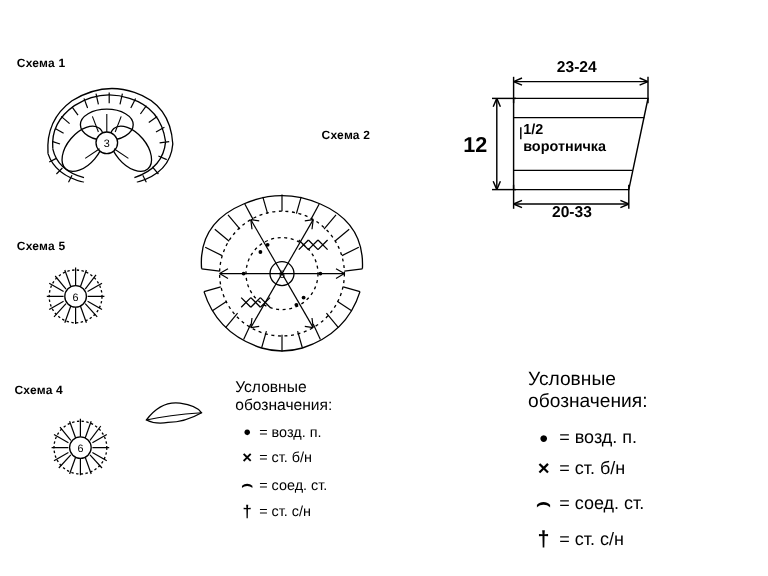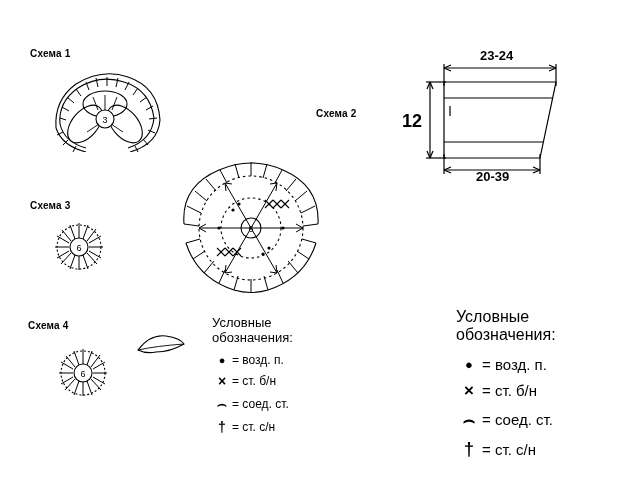--- a/index.html
+++ b/index.html
@@ -14,21 +14,21 @@
     color: #000000;
     overflow: hidden;
     position: relative;
   }
   #root {
     position: absolute;
     left: 0; top: 0;
     width: 640px;
     height: 480px;
   }
-  .abs { position: absolute; margin-left: 16px; }
+  .abs { position: absolute; }
   .lbl {
     font-weight: bold;
     font-size: 10px;
     letter-spacing: 0.2px;
     white-space: nowrap;
   }
   .legend-title {
     font-weight: normal;
     white-space: pre-line;
     line-height: 1.12;
@@ -110,21 +110,21 @@
           <line x1="68" y1="48" x2="63" y2="35"></line>
           <line x1="82" y1="48" x2="87" y2="35"></line>
           <line x1="69" y1="62" x2="57" y2="70"></line>
           <line x1="81" y1="62" x2="93" y2="70"></line>
         </g>
       </g>
       <text x="75" y="60.5" font-family="'Liberation Sans',sans-serif" font-size="9" text-anchor="middle" fill="#000">3</text>
     </svg>
   </div>
 
-  <div class="abs lbl" style="left:14px; top:200px;">Схема 3</div>
+  <div class="abs lbl" style="left:14px; top:200px;">Схема 5</div>
 
   <div class="abs" style="left:26px; top:212px; width:74px; height:70px;">
     <svg width="74" height="70" viewBox="0 0 74 70">
       <g stroke="#000" stroke-width="1.1" fill="none">
         <circle cx="37" cy="35" r="9" fill="#fff"></circle>
         <circle cx="37" cy="35" r="22" stroke-dasharray="2 2"></circle>
         <g stroke-width="1">
           <line x1="37" y1="26" x2="37" y2="11"></line>
           <line x1="45" y1="29" x2="54" y2="17"></line>
           <line x1="47" y1="35" x2="61" y2="35"></line>
@@ -177,21 +177,21 @@
     </svg>
   </div>
 
   <div class="abs" style="left:120px; top:330px; width:50px; height:30px;">
     <svg width="50" height="30" viewBox="0 0 50 30">
       <path d="M2 20 Q14 4 30 6 Q44 8 48 14 Q34 22 20 22 Q10 24 2 20 Z" fill="#fff" stroke="#000" stroke-width="1.1"></path>
       <path d="M2 20 Q20 16 48 14" fill="none" stroke="#000" stroke-width="0.9"></path>
     </svg>
   </div>
 
-  <div class="abs lbl" style="left:300px; top:108px;text-align:center;">Схема 2</div>
+  <div class="abs lbl" style="left:268px; top:108px;text-align:center;">Схема 2</div>
 
   <div class="abs" style="left:135px; top:160px; width:200px; height:135px;">
     <svg width="200" height="135" viewBox="0 0 200 135">
       <g stroke="#000" stroke-width="1.1" fill="none">
 
         <circle cx="100" cy="68" r="10" fill="#fff"></circle>
 
         <circle cx="100" cy="68" r="30" stroke-dasharray="2.5 3"></circle>
 
         <circle cx="100" cy="68" r="52" stroke-dasharray="2.5 3"></circle>
@@ -293,22 +293,24 @@
         <path d="M14 108 l-3 -7 M14 108 l3 -7"></path>
         <line x1="10" y1="32" x2="30" y2="32"></line>
         <line x1="10" y1="108" x2="30" y2="108"></line>
 
         <line x1="34" y1="56" x2="34" y2="66"></line>
       </g>
     </svg>
   </div>
 
   <div class="abs dim-txt" style="left:464px; top:48px; font-size:13px;text-align:right;">23-24</div>
-  <div class="abs dim-txt" style="left:460px; top:169px; font-size:13px;">20-39</div>
+  <div class="abs dim-txt" style="left:460px; top:169px; font-size:13px;">20-33</div>
   <div class="abs dim-txt" style="left:386px; top:111px; font-size:18px;">12</div>
+  <div class="abs collar-txt" style="left:436px; top:101px; font-size:12px;">1/2
+воротничка</div>
 
   <div class="abs" style="left:196px; top:316px; width:160px;">
     <div class="legend-title" style="font-size:13px;">Условные
 обозначения:</div>
 
     <div class="legend-row" style="margin-top:8px; font-size:12px;">
       <span class="legend-sym" style="width:20px; font-size:11px;">●</span>
       <span class="legend-txt">= возд. п.</span>
     </div>
 

